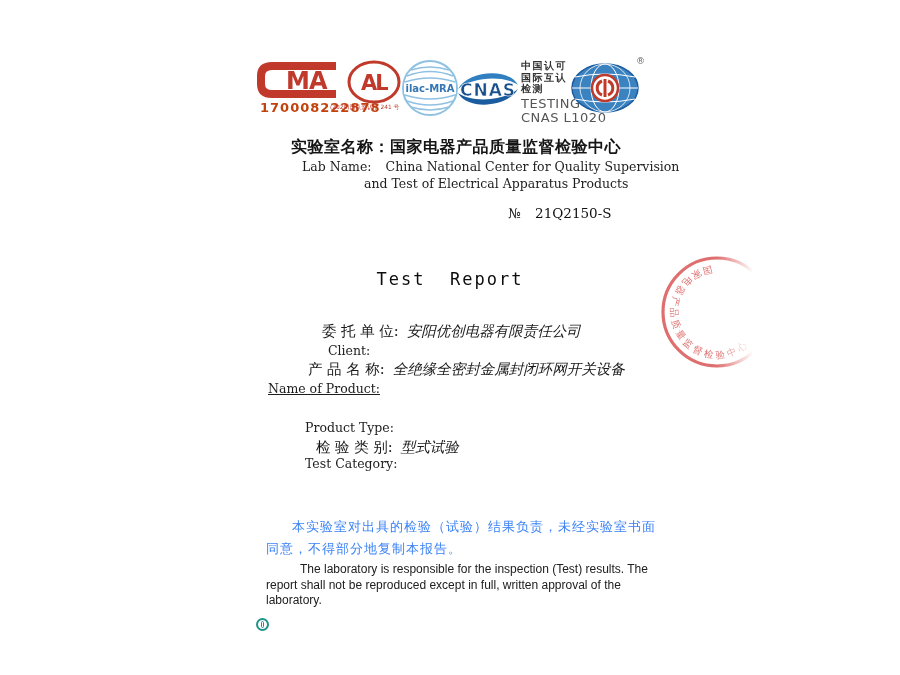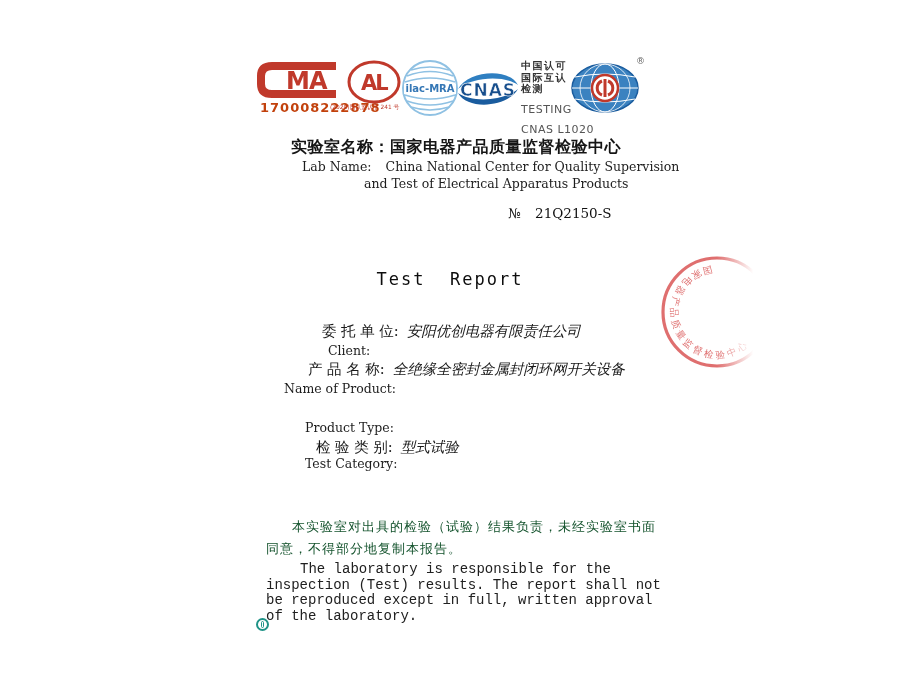--- a/index.html
+++ b/index.html
@@ -10,21 +10,21 @@
   }
   .abs { position:absolute; }
 
   
   .cma-num { left:260px; top:100px; font-family:"DejaVu Sans",sans-serif;
     font-size:13px; font-weight:700; color:#c2410c; letter-spacing:1px; }
   .al-sub { left:330px; top:104px; font-size:6.5px; color:#c0392b;
     font-family:"DejaVu Sans",sans-serif; white-space:nowrap; transform:scale(.9); transform-origin:left top; }
   .accred { left:521px; top:60px; font-family:"DejaVu Sans",sans-serif; }
   .accred .zh { font-size:10px; line-height:11.5px; font-weight:700; color:#333; letter-spacing:1.5px; }
-  .accred .en { font-size:11px; line-height:10px; color:#555; letter-spacing:.5px; margin-top:10px; }
+  .accred .en { font-size:13px; line-height:10px; color:#555; letter-spacing:.5px; margin-top:4px; }
   .reg-mark { left:636px; top:56px; font-size:9px; color:#666; font-family:"DejaVu Sans",sans-serif; }
 
   
   .lab-zh { left:291px; top:137px; font-size:16px; font-weight:700; color:#151515; letter-spacing:.5px; }
   .lab-en1 { left:302px; top:159px; font-size:12.5px; color:#1d1d1d; }
   .lab-en1 .gap { display:inline-block; width:14px; }
   .lab-en2 { left:364px; top:176px; font-size:12.5px; color:#1d1d1d; }
 
   .report-no { left:508px; top:205px; font-size:13.5px; color:#111; }
   .report-no .num { margin-left:10px;margin-top:32px; }
@@ -35,23 +35,23 @@
     font-family:"DejaVu Sans Mono",monospace; font-size:17px; color:#0d0d0d;
     letter-spacing:2px; white-space:pre; }
 
   
   .zh-line { font-size:14.5px; color:#191919; white-space:nowrap; }
   .zh-line .val { font-style:italic; margin-left:8px; }
   .en-line { font-size:12.5px; color:#1d1d1d; }
 
   
   .disc-zh { left:266px; top:516px; width:398px; font-size:13px; line-height:22px;
-    letter-spacing:1px; text-indent:26px; color:#14532d; }
-  .disc-en { left:266px; top:562px; width:398px; font-family:Liberation Mono, monospace;
-    font-size:14px; line-height:15.5px; text-indent:34px; color:#202020; }
+    letter-spacing:1px; text-indent:26px; color:#3b82f6; }
+  .disc-en { left:266px; top:562px; width:398px; font-family:Liberation Sans, sans-serif;
+    font-size:12px; line-height:15.5px; text-indent:34px; color:#202020; }
 
   
   .teal-badge { left:256px; top:618px; width:13px; height:13px; border-radius:50%;
     border:2px solid #1f9387; position:absolute; }
   .teal-badge i { position:absolute; left:3px; top:1px; width:3px; height:7px;
     border:1px solid #1f9387; border-radius:2px; display:block; }
 
   svg text { font-family:"DejaVu Sans",sans-serif; }
 </style>
 </head>
@@ -146,21 +146,21 @@
   </svg>
 
   <div class="abs zh-line" style="left:322px; top:322px;">
     <span>委 托 单 位:</span><span class="val">安阳优创电器有限责任公司</span>
   </div>
   <div class="abs en-line" style="left:328px; top:343px;">Client:</div>
 
   <div class="abs zh-line" style="left:308px; top:360px;">
     <span>产 品 名 称:</span><span class="val">全绝缘全密封金属封闭环网开关设备</span>
   </div>
-  <div class="abs en-line" style="left:284px; top:381px;">Name of Product:</div>
+  <div class="abs en-line" style="left:268px; top:381px;text-decoration:underline;">Name of Product:</div>
 
   <div class="abs en-line" style="left:305px; top:420px;">Product Type:</div>
 
   <div class="abs zh-line" style="left:308px; top:438px;margin-left:8px;">
     <span>检 验 类 别:</span><span class="val">型式试验</span>
   </div>
   <div class="abs en-line" style="left:305px; top:456px;">Test Category:</div>
 
   <div class="abs disc-zh">本实验室对出具的检验（试验）结果负责，未经实验室书面同意，不得部分地复制本报告。</div>
   <div class="abs disc-en">The laboratory is responsible for the inspection (Test) results. The report shall not be reproduced except in full, written approval of the laboratory.</div>

